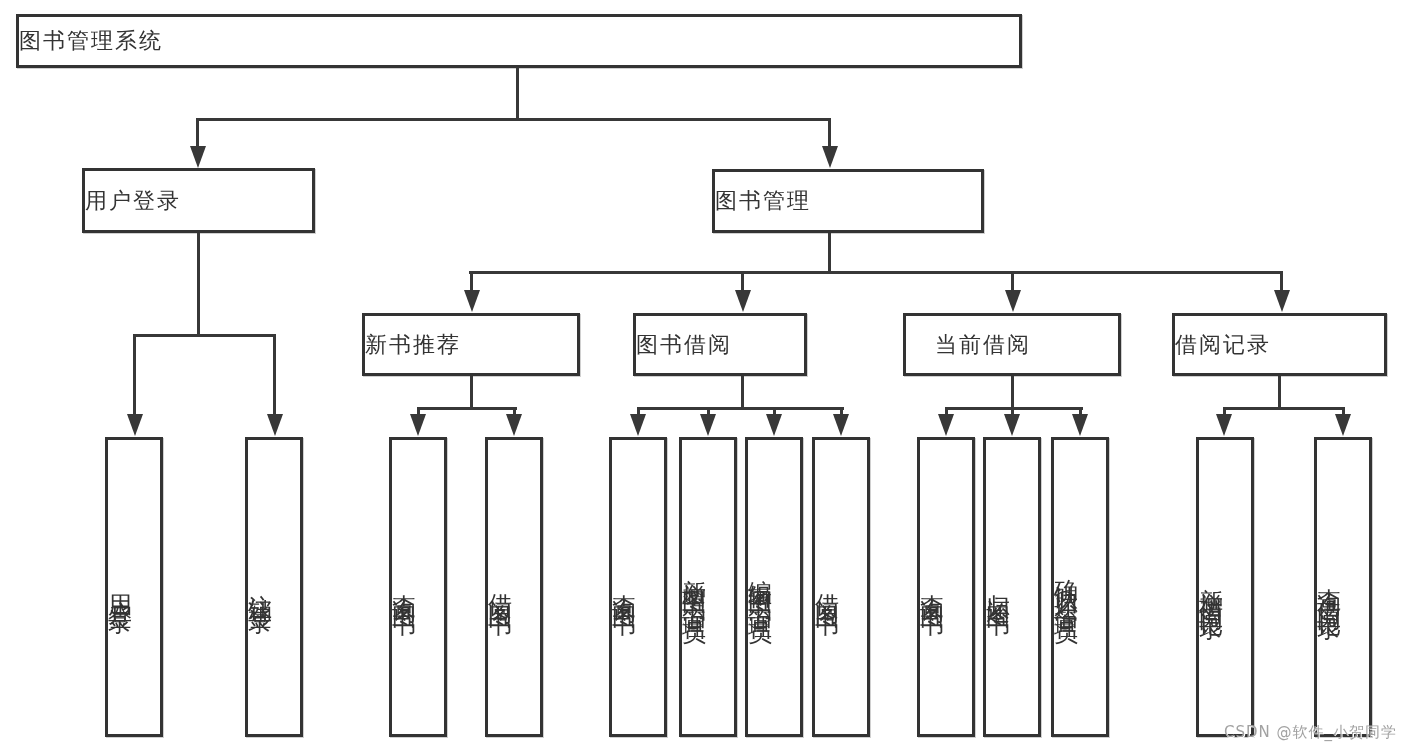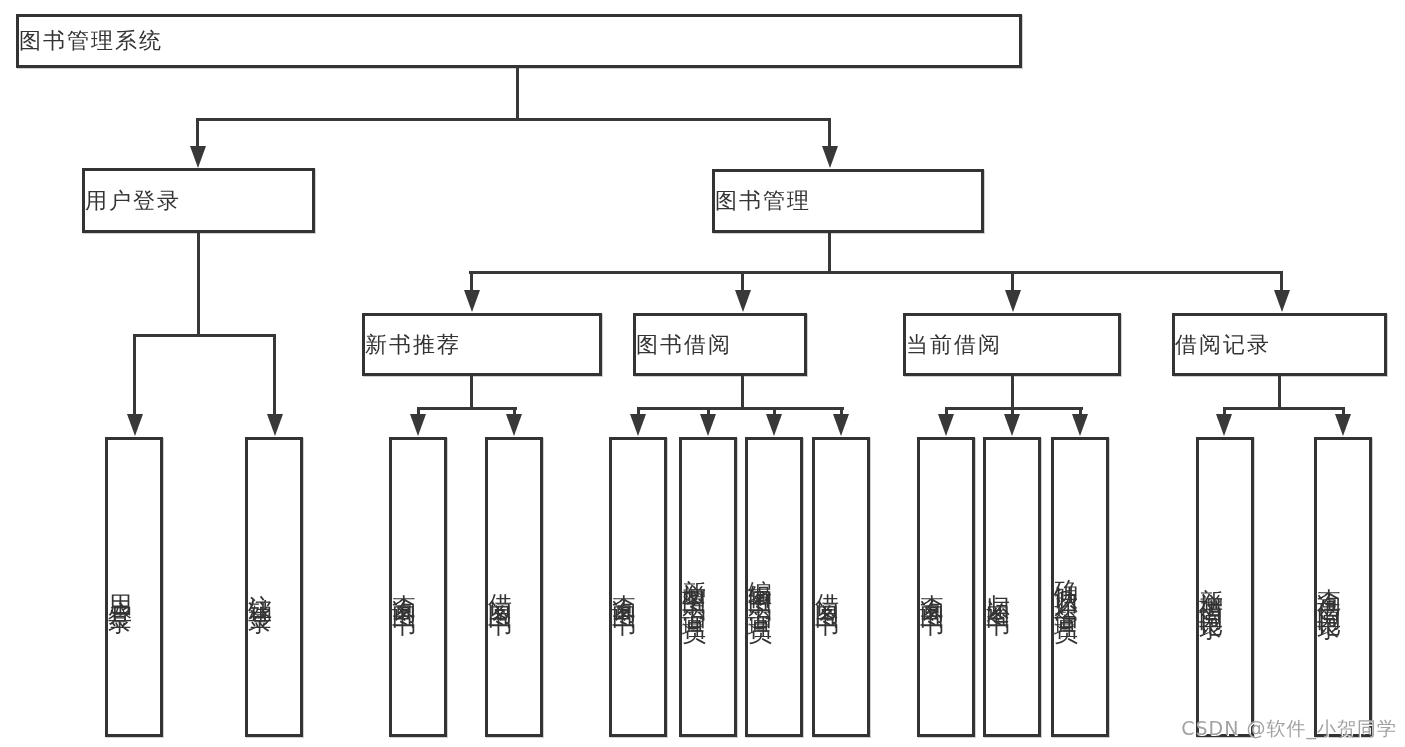--- a/index.html
+++ b/index.html
@@ -19,21 +19,21 @@
     writing-mode:vertical-rl;text-orientation:mixed;
     font-size:24px;letter-spacing:6px;line-height:1;
   }
   .hline,.vline{position:absolute;background:#383838;}
   .arrow{
     position:absolute;width:0;height:0;
     border-left:8px solid transparent;border-right:8px solid transparent;
     border-top:22px solid #383838;
   }
   .watermark{
-    position:absolute;right:8px;bottom:5px;color:#a2a2a2;font-size:19px;
+    position:absolute;right:8px;bottom:5px;color:#a2a2a2;font-size:15px;
     text-shadow:1px 1px 0 #ffffff;letter-spacing:1px;white-space:nowrap;
   }
 </style>
 </head>
 <body>
 
 <div class="canvas">
 
   <div class="box" style="left:16px;top:14px;width:1006px;height:54px;">
     <span class="lbl">图书管理系统</span>
@@ -70,27 +70,27 @@
     <div class="vline" style="left:470px;top:271px;width:3px;height:22px;"></div>
     <div class="arrow" style="left:464px;top:290px;"></div>
     <div class="vline" style="left:741px;top:271px;width:3px;height:22px;"></div>
     <div class="arrow" style="left:735px;top:290px;"></div>
     <div class="vline" style="left:1011px;top:271px;width:3px;height:22px;"></div>
     <div class="arrow" style="left:1005px;top:290px;"></div>
     <div class="vline" style="left:1280px;top:271px;width:3px;height:22px;"></div>
     <div class="arrow" style="left:1274px;top:290px;"></div>
   </div>
 
-  <div class="box" style="left:362px;top:313px;width:240px;height:63px;">
+  <div class="box" style="left:362px;top:313px;width:218px;height:63px;">
     <span class="lbl">新书推荐</span>
   </div>
   <div class="box" style="left:633px;top:313px;width:174px;height:63px;">
     <span class="lbl">图书借阅</span>
   </div>
-  <div class="box" style="left:903px;top:313px;width:218px;height:63px;">
+  <div class="box" style="left:903px;top:313px;width:218px;height:63px;padding-left:29px;">
     <span class="lbl">当前借阅</span>
   </div>
   <div class="box" style="left:1172px;top:313px;width:215px;height:63px;">
     <span class="lbl">借阅记录</span>
   </div>
 
   <div>
     <div class="vline" style="left:470px;top:376px;width:3px;height:33px;"></div>
     <div class="hline" style="left:417px;top:407px;width:100px;height:3px;"></div>
     <div class="vline" style="left:417px;top:407px;width:3px;height:10px;"></div>

